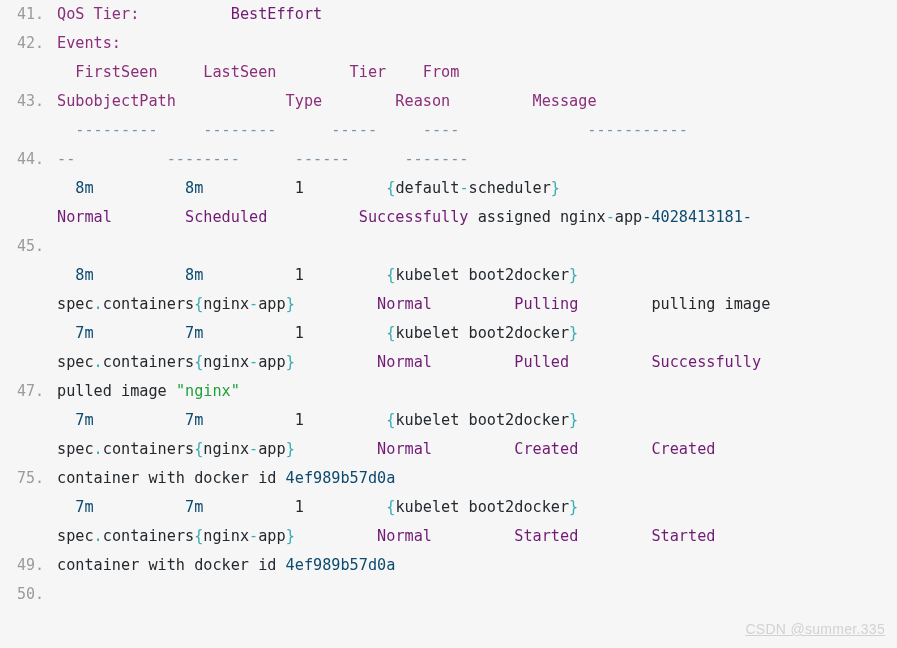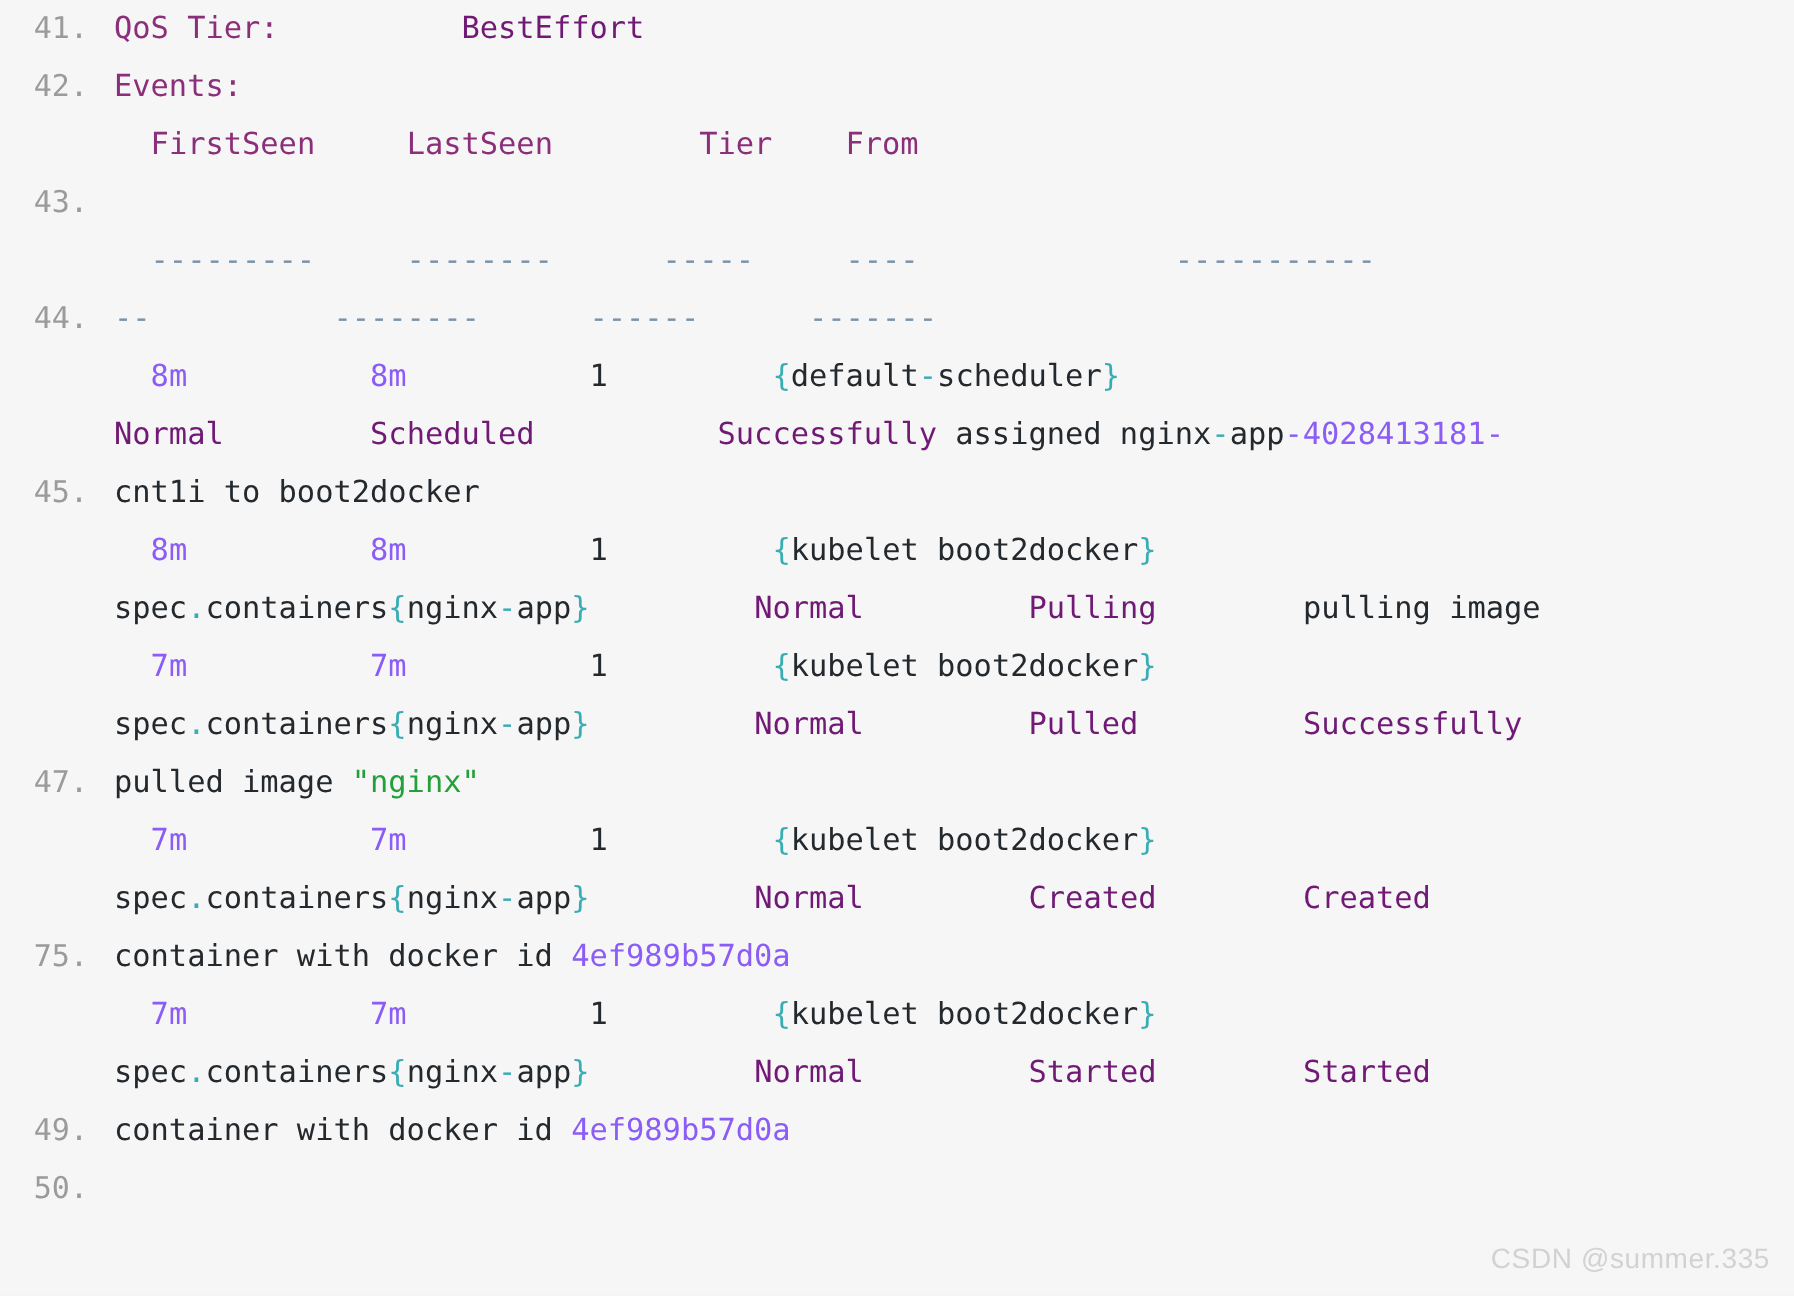--- a/index.html
+++ b/index.html
@@ -49,50 +49,51 @@
     top: 0;
     white-space: pre;
     font-family: "DejaVu Sans Mono", "Liberation Mono", monospace;
     font-size: 15.2px;
     color: #24292e;
   }
   
   .tok-plain   { color: #24292e; }
   .tok-key     { color: #8b2f7a; text-align: center; }
   .tok-kw      { color: #701a75; }
-  .tok-num     { color: #8b5cf6; margin-top: 44px; }
+  .tok-num     { color: #0c4a6e; margin-top: 44px; }
   .tok-str     { color: #22a03a; }
   .tok-punct   { color: #39adb5; }
   .tok-dash    { color: #7a93aa; }
 
   #watermark {
     position: absolute;
     right: 12px;
     bottom: 10px;
     color: #d2d2d2;
     font-family: "Liberation Sans", sans-serif;
     font-size: 14px;
     letter-spacing: 0.3px;
     user-select: none;
+    text-decoration: underline;
   }
 </style>
 </head>
 <body>
 
 <div id="code-block">
   <div id="lines-host">
       <div class="code-line"><span class="ln">41</span><span class="content"><span class="tok-key">QoS Tier:</span><span class="tok-plain">          </span><span class="tok-kw">BestEffort</span></span></div>
       <div class="code-line"><span class="ln">42</span><span class="content"><span class="tok-key">Events:</span></span></div>
       <div class="code-line"><span class="ln blank"></span><span class="content"><span class="tok-plain">  </span><span class="tok-key">FirstSeen</span><span class="tok-plain">	</span><span class="tok-key">LastSeen</span><span class="tok-plain">	</span><span class="tok-key">Tier</span><span class="tok-plain">	</span><span class="tok-key">From</span></span></div>
-      <div class="code-line"><span class="ln">43</span></div>
+      <div class="code-line"><span class="ln">43</span><span class="content"><span class="tok-key">SubobjectPath</span><span class="tok-plain">            </span><span class="tok-key">Type</span><span class="tok-plain">        </span><span class="tok-key">Reason</span><span class="tok-plain">         </span><span class="tok-key">Message</span></span></div>
       <div class="code-line"><span class="ln blank"></span><span class="content"><span class="tok-dash">  ---------     --------      -----     ----              -----------</span></span></div>
       <div class="code-line"><span class="ln">44</span><span class="content"><span class="tok-dash">--          --------      ------      -------</span></span></div>
       <div class="code-line"><span class="ln blank"></span><span class="content"><span class="tok-plain">  </span><span class="tok-num">8m</span><span class="tok-plain">          </span><span class="tok-num">8m</span><span class="tok-plain">          </span><span class="tok-plain">1</span><span class="tok-plain">         </span><span class="tok-punct">{</span><span class="tok-plain">default</span><span class="tok-punct">-</span><span class="tok-plain">scheduler</span><span class="tok-punct">}</span></span></div>
       <div class="code-line"><span class="ln blank"></span><span class="content"><span class="tok-kw">Normal</span><span class="tok-plain">        </span><span class="tok-kw">Scheduled</span><span class="tok-plain">          </span><span class="tok-kw">Successfully</span><span class="tok-plain"> assigned nginx</span><span class="tok-punct">-</span><span class="tok-plain">app</span><span class="tok-num">-4028413181-</span></span></div>
-      <div class="code-line"><span class="ln">45</span><span class="content"><span class="tok-plain">cnt1i to boot2docker</span></span></div>
+      <div class="code-line"><span class="ln">45</span></div>
       <div class="code-line"><span class="ln blank"></span><span class="content"><span class="tok-plain">  </span><span class="tok-num">8m</span><span class="tok-plain">          </span><span class="tok-num">8m</span><span class="tok-plain">          </span><span class="tok-plain">1</span><span class="tok-plain">         </span><span class="tok-punct">{</span><span class="tok-plain">kubelet boot2docker</span><span class="tok-punct">}</span></span></div>
       <div class="code-line"><span class="ln blank"></span><span class="content"><span class="tok-plain">spec</span><span class="tok-punct">.</span><span class="tok-plain">containers</span><span class="tok-punct">{</span><span class="tok-plain">nginx</span><span class="tok-punct">-</span><span class="tok-plain">app</span><span class="tok-punct">}</span><span class="tok-plain">         </span><span class="tok-kw">Normal</span><span class="tok-plain">         </span><span class="tok-kw">Pulling</span><span class="tok-plain">        </span><span class="tok-plain">pulling image</span></span></div>
       <div class="code-line"><span class="ln blank"></span><span class="content"><span class="tok-plain">  </span><span class="tok-num">7m</span><span class="tok-plain">          </span><span class="tok-num">7m</span><span class="tok-plain">          </span><span class="tok-plain">1</span><span class="tok-plain">         </span><span class="tok-punct">{</span><span class="tok-plain">kubelet boot2docker</span><span class="tok-punct">}</span></span></div>
       <div class="code-line"><span class="ln blank"></span><span class="content"><span class="tok-plain">spec</span><span class="tok-punct">.</span><span class="tok-plain">containers</span><span class="tok-punct">{</span><span class="tok-plain">nginx</span><span class="tok-punct">-</span><span class="tok-plain">app</span><span class="tok-punct">}</span><span class="tok-plain">         </span><span class="tok-kw">Normal</span><span class="tok-plain">         </span><span class="tok-kw">Pulled</span><span class="tok-plain">         </span><span class="tok-kw">Successfully</span></span></div>
       <div class="code-line"><span class="ln">47</span><span class="content"><span class="tok-plain">pulled image </span><span class="tok-str">"nginx"</span></span></div>
       <div class="code-line"><span class="ln blank"></span><span class="content"><span class="tok-plain">  </span><span class="tok-num">7m</span><span class="tok-plain">          </span><span class="tok-num">7m</span><span class="tok-plain">          </span><span class="tok-plain">1</span><span class="tok-plain">         </span><span class="tok-punct">{</span><span class="tok-plain">kubelet boot2docker</span><span class="tok-punct">}</span></span></div>
       <div class="code-line"><span class="ln blank"></span><span class="content"><span class="tok-plain">spec</span><span class="tok-punct">.</span><span class="tok-plain">containers</span><span class="tok-punct">{</span><span class="tok-plain">nginx</span><span class="tok-punct">-</span><span class="tok-plain">app</span><span class="tok-punct">}</span><span class="tok-plain">         </span><span class="tok-kw">Normal</span><span class="tok-plain">         </span><span class="tok-kw">Created</span><span class="tok-plain">        </span><span class="tok-kw">Created</span></span></div>
       <div class="code-line"><span class="ln">75</span><span class="content"><span class="tok-plain">container with docker id </span><span class="tok-num">4ef989b57d0a</span></span></div>
       <div class="code-line"><span class="ln blank"></span><span class="content"><span class="tok-plain">  </span><span class="tok-num">7m</span><span class="tok-plain">          </span><span class="tok-num">7m</span><span class="tok-plain">          </span><span class="tok-plain">1</span><span class="tok-plain">         </span><span class="tok-punct">{</span><span class="tok-plain">kubelet boot2docker</span><span class="tok-punct">}</span></span></div>
       <div class="code-line"><span class="ln blank"></span><span class="content"><span class="tok-plain">spec</span><span class="tok-punct">.</span><span class="tok-plain">containers</span><span class="tok-punct">{</span><span class="tok-plain">nginx</span><span class="tok-punct">-</span><span class="tok-plain">app</span><span class="tok-punct">}</span><span class="tok-plain">         </span><span class="tok-kw">Normal</span><span class="tok-plain">         </span><span class="tok-kw">Started</span><span class="tok-plain">        </span><span class="tok-kw">Started</span></span></div>

